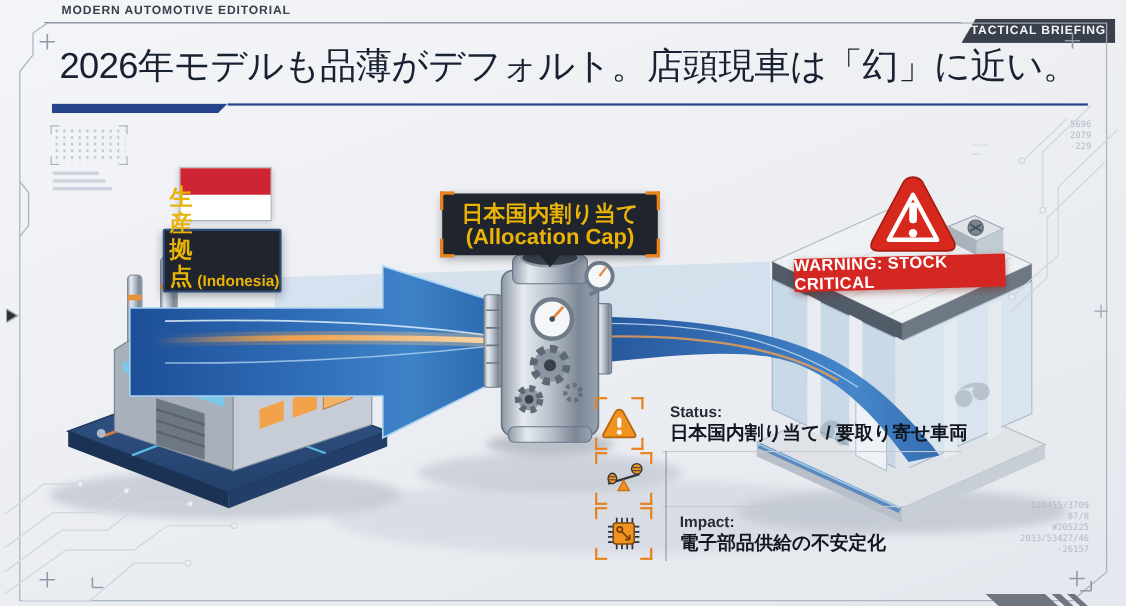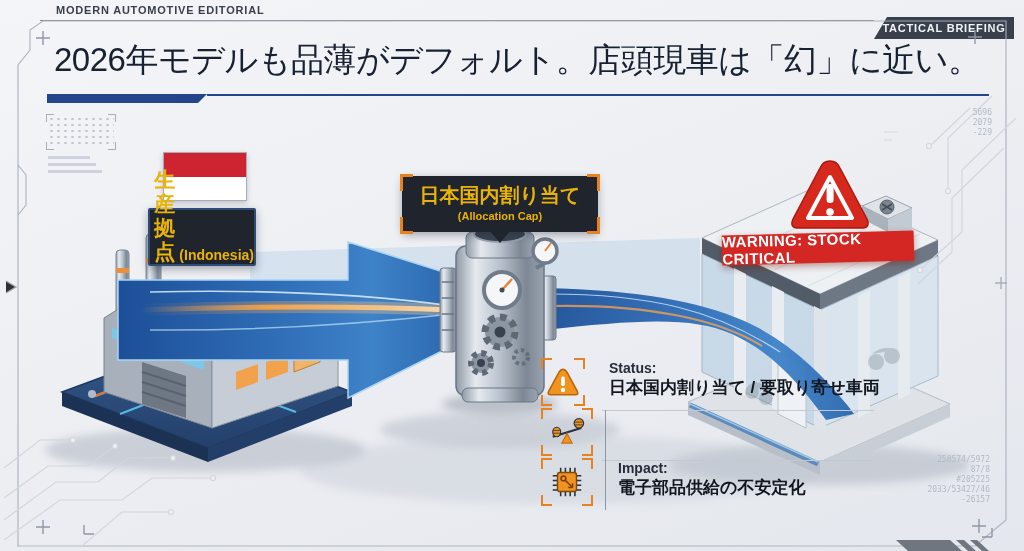--- a/index.html
+++ b/index.html
@@ -48,35 +48,35 @@
     box-shadow:0 3px 8px rgba(20,25,40,.35);}
   .prod-label{left:148px;top:208px;width:104px;height:54px;border:2px solid #2e4c78;
     display:flex;justify-content:center;border-radius:2px;align-items:flex-end;}
   .prod-label .t1{font-size:21px;font-weight:bold;line-height:24px;}
   .prod-label .t2{font-size:14px;font-weight:bold;line-height:17px;}
 
   
   .alloc-label{left:402px;top:176px;width:196px;height:56px;border-radius:4px;
     display:flex;flex-direction:column;justify-content:center;}
   .alloc-label .t1{font-size:20px;font-weight:bold;line-height:24px;}
-  .alloc-label .t2{font-size:11px;font-weight:bold;line-height:18px;}
+  .alloc-label .t2{font-size:20px;font-weight:bold;line-height:18px;}
   .alloc-label .cnr{width:10px;height:14px;border-width:3px;}
   .alloc-tail{position:absolute;left:50%;bottom:-11px;margin-left:-10px;width:0;height:0;
     border-left:10px solid transparent;border-right:10px solid transparent;
     border-top:12px solid #20242c;}
 
   
   .warn-banner{left:722px;top:233px;width:192px;height:30px;background:#d42723;
     transform:rotate(-1.5deg);display:flex;align-items:center;justify-content:center;
     color:#fff;font-size:15px;font-weight:bold;letter-spacing:.4px;
     box-shadow:0 3px 7px rgba(120,20,10,.4);}
 
   
   .info-list{left:540px;top:360px;width:336px;}
-  .info-row{position:relative;display:flex;height:50px;}
+  .info-row{position:relative;display:flex;align-items:center;height:50px;}
   .info-icon{position:relative;width:48px;height:44px;margin-left:3px;
     display:flex;align-items:center;justify-content:center;}
   .info-sep{width:1px;align-self:stretch;background:#8e96a3;margin:0 12px 0 14px;}
   .info-text{flex:1;}
   .info-label{font-size:14px;font-weight:bold;color:#262d38;line-height:17px;}
   .info-value{font-size:17px;font-weight:bold;color:#11161f;line-height:21px;white-space:nowrap;}
   .info-div{position:absolute;left:62px;width:272px;height:1px;background:#c3c8d1;}
 
   
   .technums{font-size:8px;line-height:10px;color:#b2bac7;text-align:right;font-family:"DejaVu Sans Mono","Liberation Mono",monospace;}
@@ -313,21 +313,21 @@
   <div class="abs faintbar" style="left:48px;top:156px;width:42px"></div>
   <div class="abs faintbar" style="left:48px;top:163px;width:48px"></div>
   <div class="abs faintbar" style="left:48px;top:170px;width:54px"></div>
 
   <div class="abs technums" style="left:920px;top:108px;width:72px;z-index:4">
     <div>5696</div>
     <div>2079</div>
     <div>-229</div>
   </div>
   <div class="abs technums" style="left:890px;top:455px;width:100px;z-index:4">
-    <div>258574/5972</div>
+    <div>180455/3709</div>
     <div>87/8</div>
     <div>#205225</div>
     <div>2033/53427/46</div>
     <div>-26157</div>
   </div>
 
   <div class="abs flag" style="z-index:10">
     <div class="red"></div>
   </div>
 

